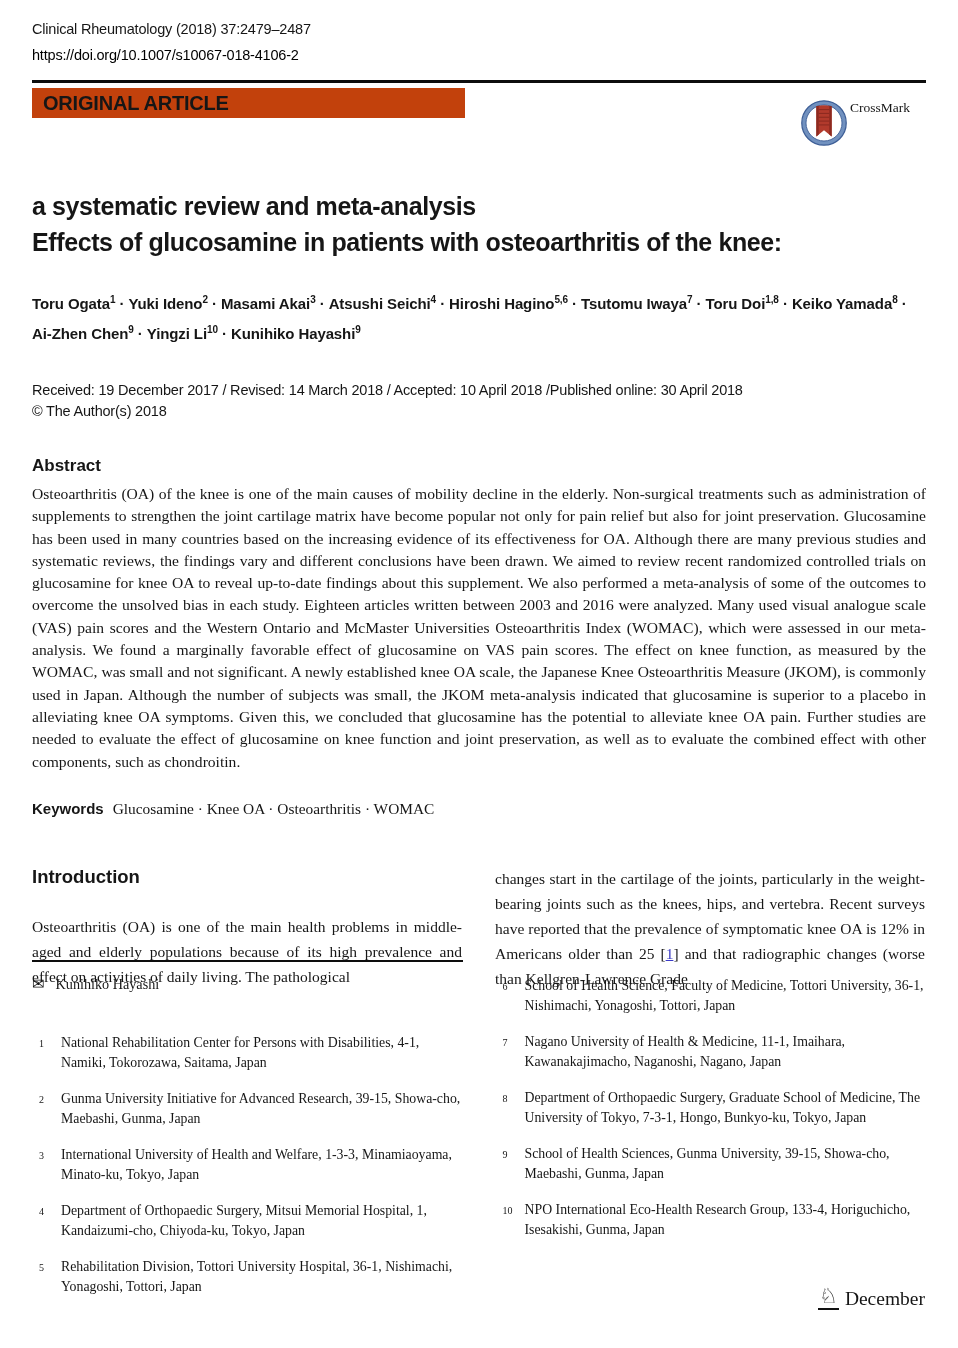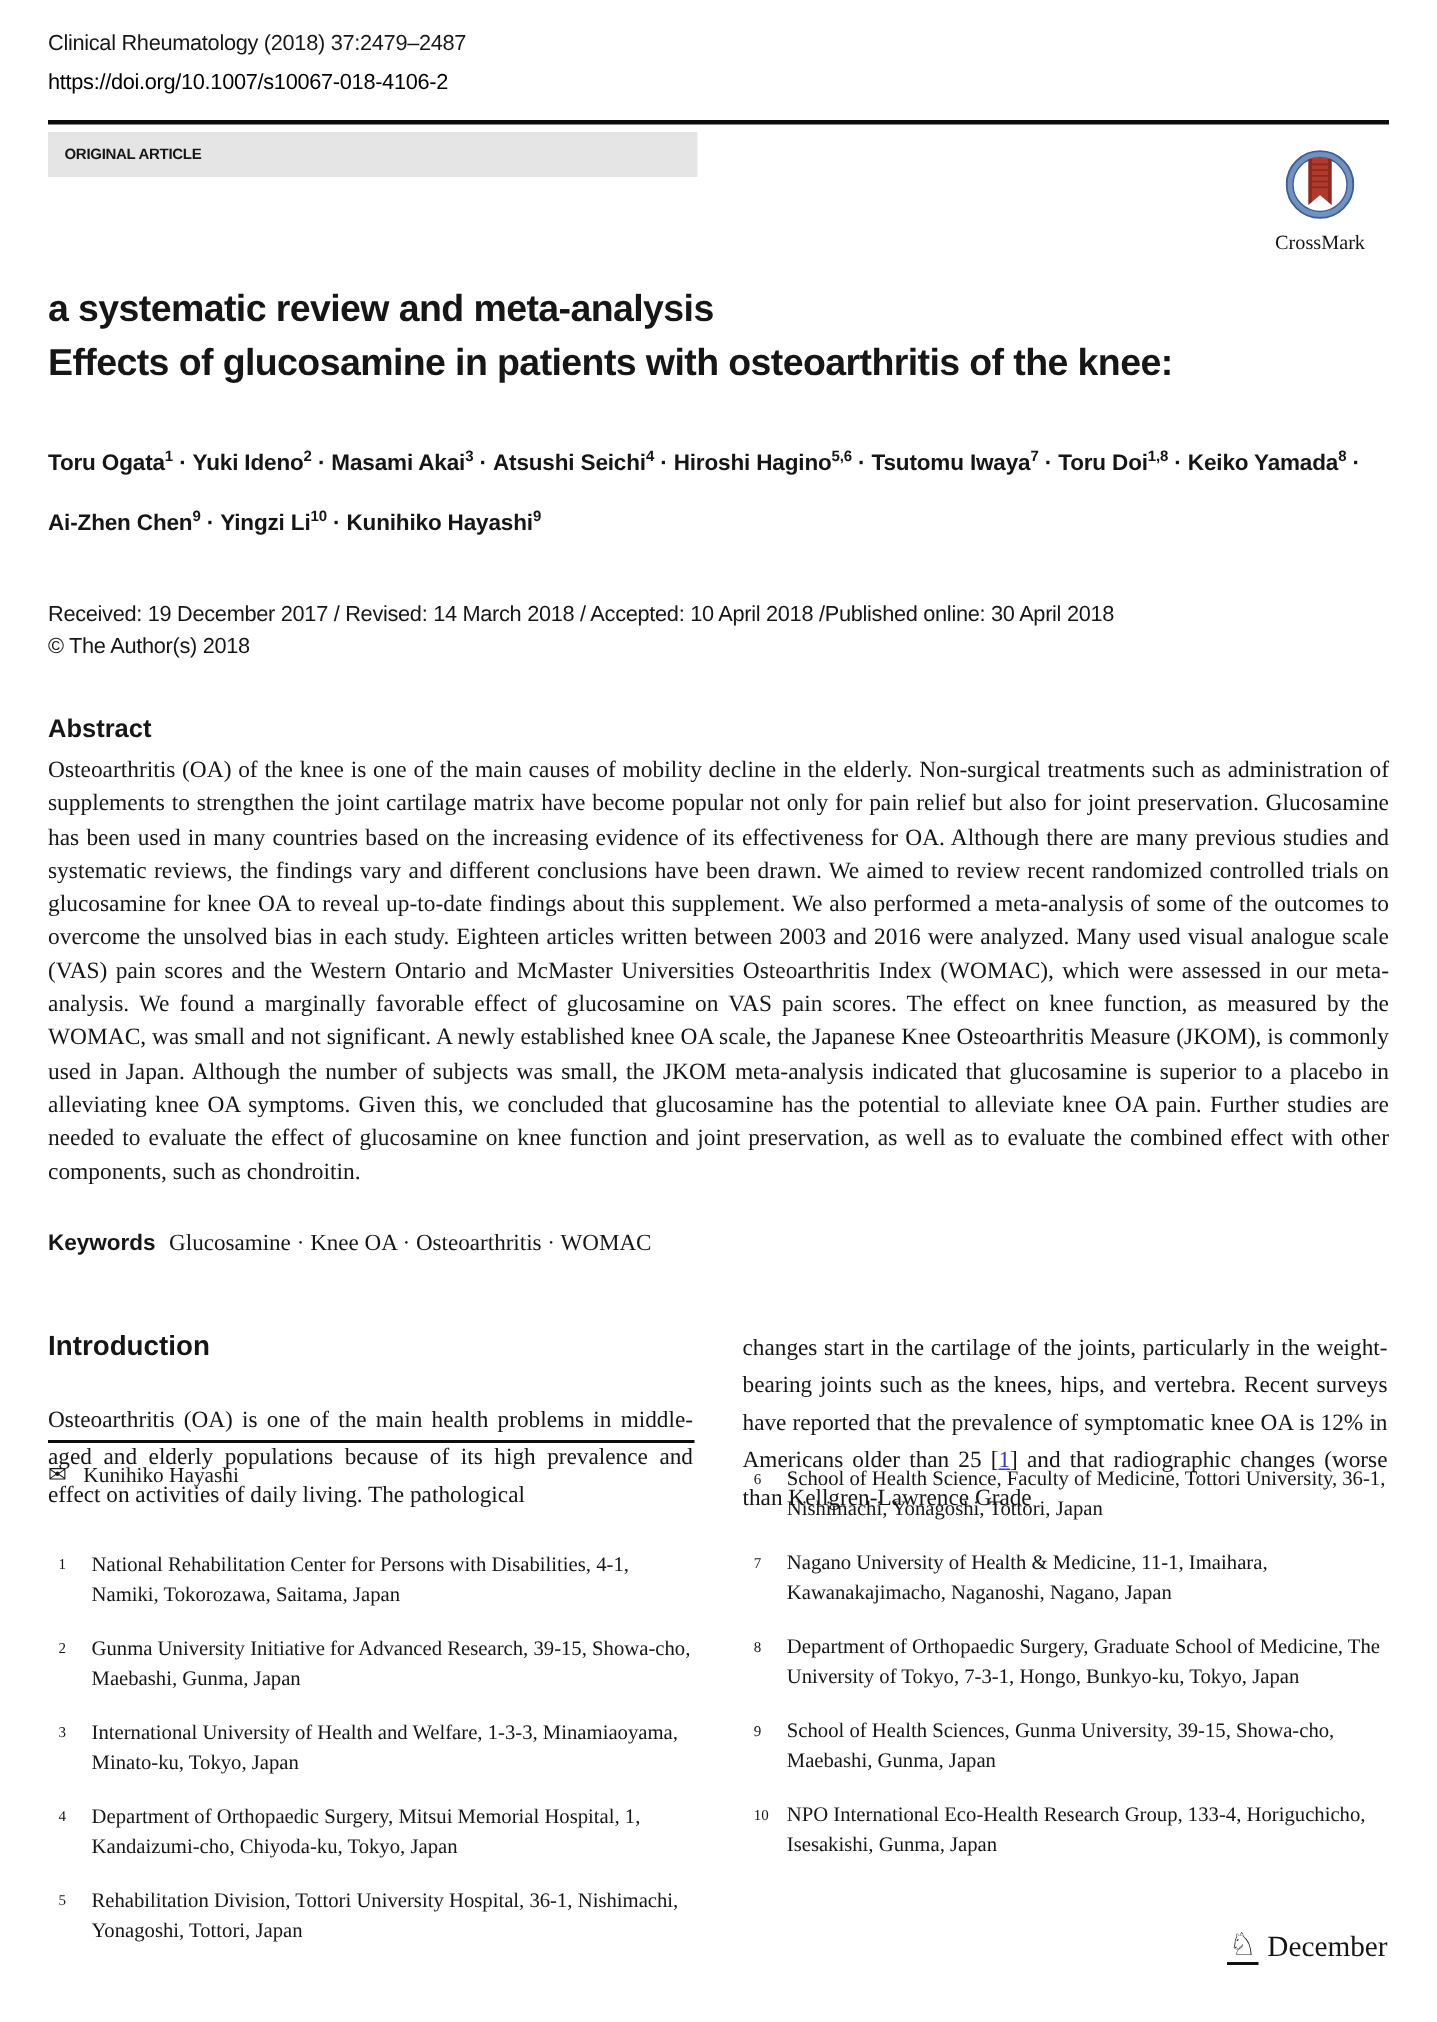--- a/index.html
+++ b/index.html
@@ -26,48 +26,48 @@
     font-family: "Liberation Sans", sans-serif;
     font-size: 14.5px; line-height: 18px;
     letter-spacing: -0.2px;
     color: #000000; text-decoration: none;
     display: inline-block; margin-bottom: 16px;
   }
   .top-rule { border-top: 3px solid #0d0d0d; margin-bottom: 5px; }
   .badge-row { position: relative; height: 70px; }
   .badge {
     display: flex; align-items: center;
-    background: #e5e5e5;
+    background: #c2410c;
     width: 433px; height: 30px;
     padding: 0 11px;
     font-family: "Liberation Sans", sans-serif;
-    font-weight: bold; font-size: 10px;
+    font-weight: bold; font-size: 20px;
     letter-spacing: -0.2px;
   }
   .crossmark {
     position: absolute; right: 16px; top: 12px;
-    display: flex; align-items: center; gap: 3px;
-    text-decoration: none; color: #161616; flex-direction: column;
+    display: flex; gap: 3px;
+    text-decoration: none; color: #161616;
   }
   .crossmark-label { font-size: 13.5px; font-family: "Liberation Serif", serif; }
 
   
   .title-block { margin-top: 30px; }
   .title-line {
     font-family: "Liberation Sans", sans-serif;
     font-weight: bold;
     font-size: 25px; line-height: 36px;
     letter-spacing: -0.4px;
     margin: 0;
   }
   .authors {
     margin-top: 27px;
     font-family: "Liberation Sans", sans-serif;
     font-weight: bold;
-    font-size: 15px; line-height: 36px;
+    font-size: 15px; line-height: 26px;
     letter-spacing: -0.1px;
   }
   .author { white-space: nowrap; }
   .author:not(:last-child)::after { content: " \00B7  "; }
   .author sup { font-size: 10px; font-weight: bold; }
 
   .history {
     margin-top: 33px;
     font-family: "Liberation Sans", sans-serif;
     font-size: 14.5px; line-height: 21px;

